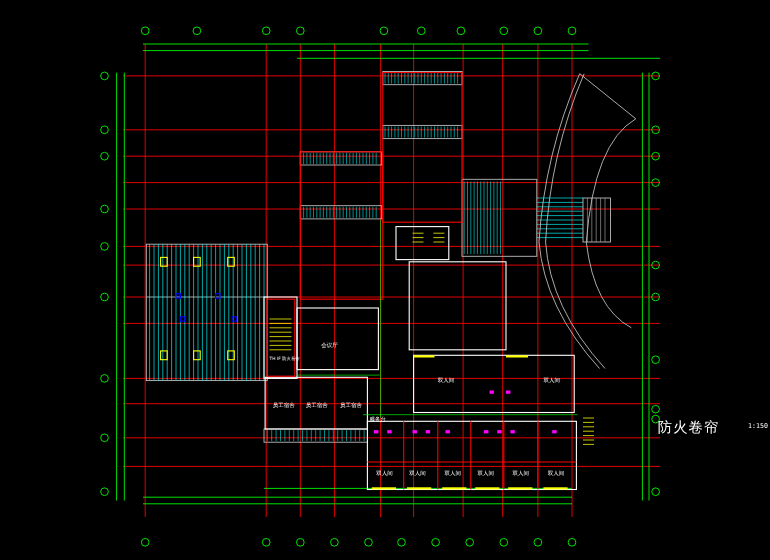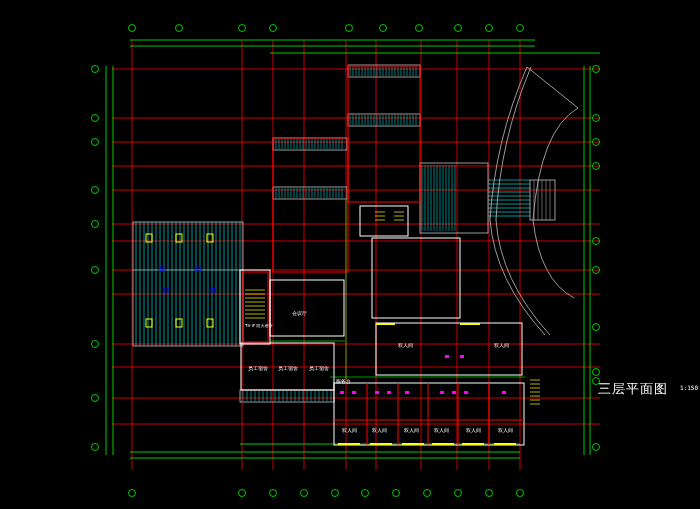--- a/index.html
+++ b/index.html
@@ -242,14 +242,14 @@
 <div class="room-label" style="left:398px;top:342px;">双人间</div>
 <div class="room-label" style="left:494px;top:342px;">双人间</div>
 <div class="room-label" style="left:336px;top:378px;">服务台</div>
 <div class="room-label" style="left:342px;top:427px;">双人间</div>
 <div class="room-label" style="left:372px;top:427px;">双人间</div>
 <div class="room-label" style="left:404px;top:427px;">双人间</div>
 <div class="room-label" style="left:434px;top:427px;">双人间</div>
 <div class="room-label" style="left:466px;top:427px;">双人间</div>
 <div class="room-label" style="left:498px;top:427px;">双人间</div>
 
-<div class="title-block">三层平面图</div>
+<div class="title-block">防火卷帘</div>
 <div class="scale">1:150</div>
 
 </body></html>

